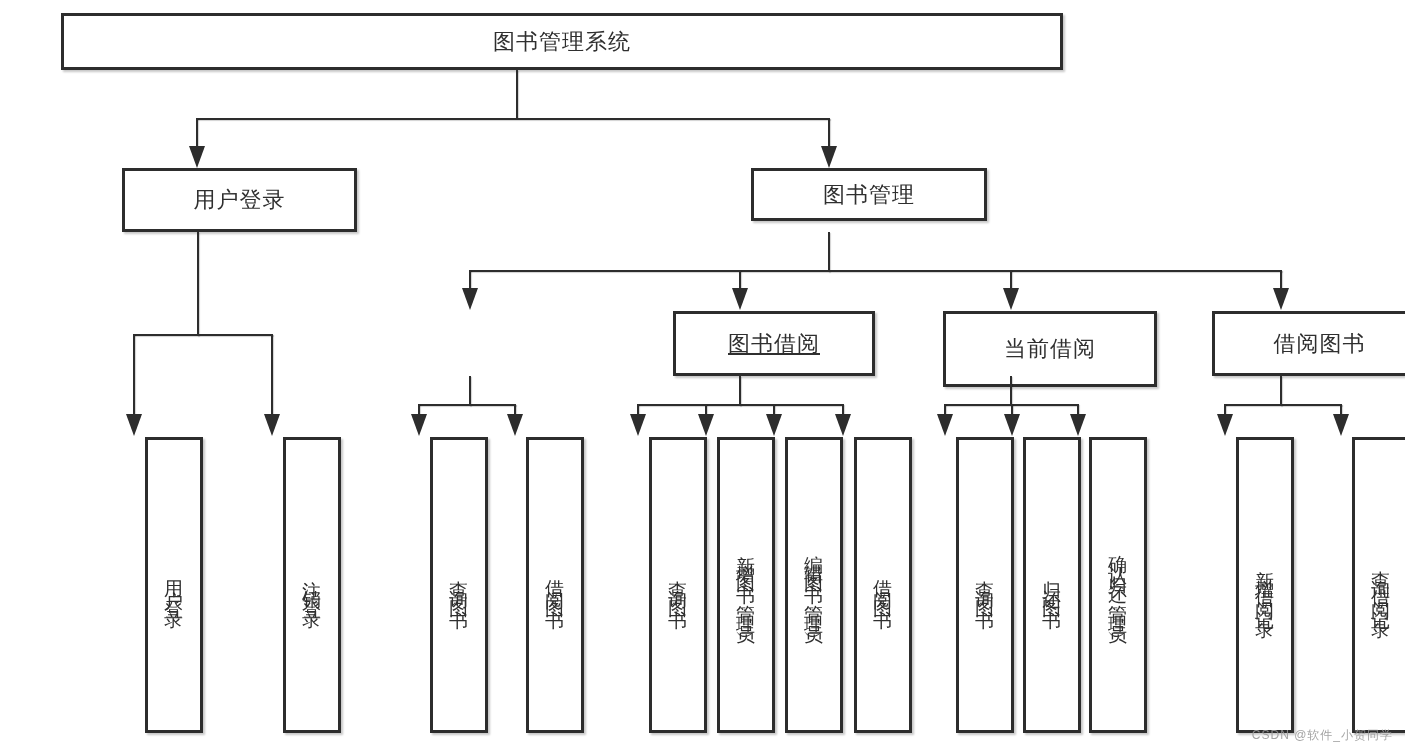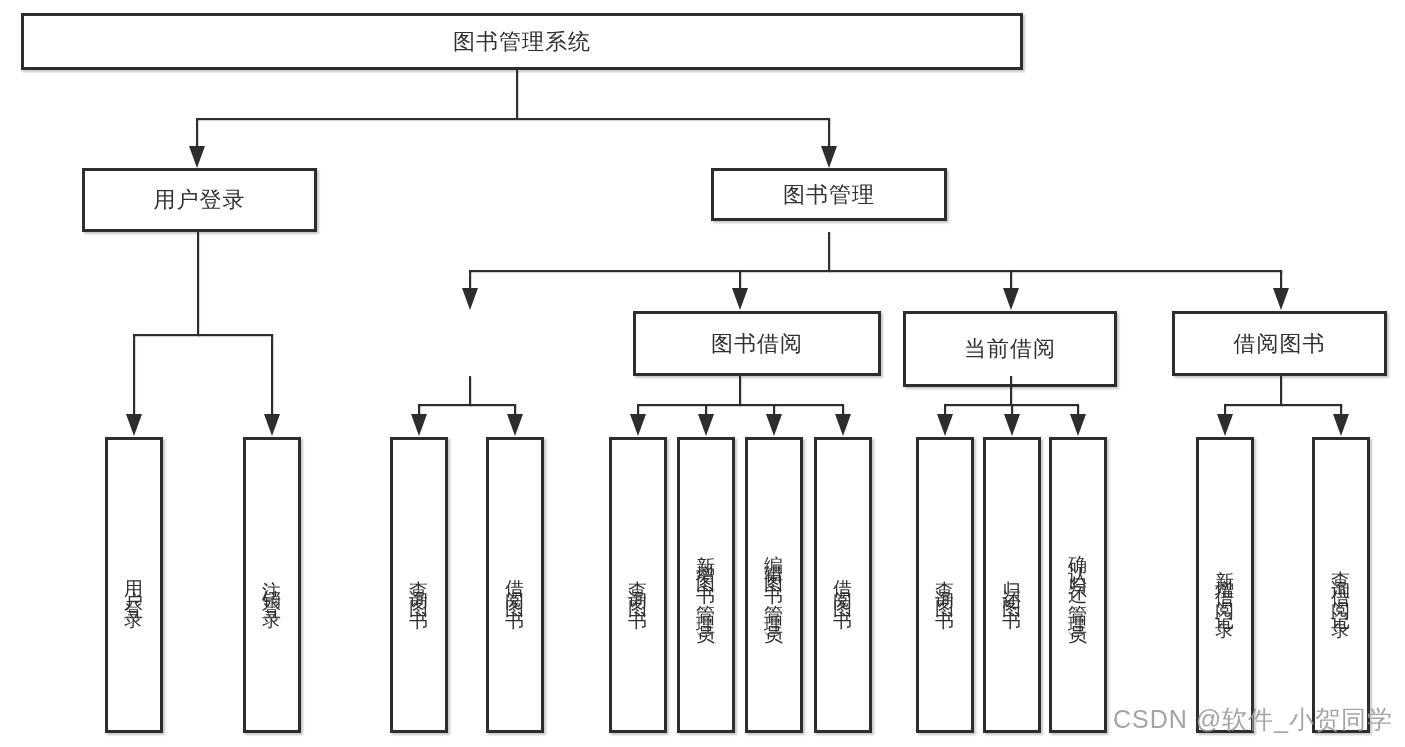--- a/index.html
+++ b/index.html
@@ -14,20 +14,21 @@
   }
   .node {
     position: absolute;
     box-sizing: border-box;
     border: 3px solid #2d2d2d;
     background: #ffffff;
     display: flex;
     align-items: center;
     justify-content: center;
     box-shadow: 2px 2px 2px rgba(0,0,0,0.22);
+    margin-left: 40px;
   }
   .node-h { font-size: 22px; letter-spacing: 1px; }
   .leaf { width: 58px; height: 296px; top: 437px; }
   .leaf .vtext {
     writing-mode: vertical-rl;
     text-orientation: mixed;
     font-size: 19px;
     letter-spacing: 10px;
     line-height: 1;
     white-space: nowrap;
@@ -42,22 +43,22 @@
   .arrow {
     position: absolute;
     width: 0; height: 0;
     border-left: 8px solid transparent;
     border-right: 8px solid transparent;
     border-top: 22px solid #2d2d2d;
   }
   .watermark {
     position: absolute;
     right: 12px;
-    bottom: 11px;
-    font-size: 25px;
+    bottom: 3px;
+    font-size: 12px;
     color: #9b9b9b;
     opacity: 0.9;
     letter-spacing: 1px;
     z-index: 10;
   }
 </style>
 </head>
 <body>
 
 <div id="canvas">
@@ -91,21 +92,21 @@
   <div class="hline" style="left:469px; top:270px; width:813px;"></div>
   <div class="vline" style="left:469px; top:270px; height:20px;"></div>
   <div class="arrow" style="left:462px; top:288px;"></div>
   <div class="vline" style="left:739px; top:270px; height:20px;"></div>
   <div class="arrow" style="left:732px; top:288px;"></div>
   <div class="vline" style="left:1010px; top:270px; height:20px;"></div>
   <div class="arrow" style="left:1003px; top:288px;"></div>
   <div class="vline" style="left:1280px; top:270px; height:20px;"></div>
   <div class="arrow" style="left:1273px; top:288px;"></div>
 
-  <div class="node node-h" style="left:633px; top:311px; width:248px; height:65px;">
+  <div class="node node-h" style="left:633px; top:311px; width:202px; height:65px;text-decoration:underline;">
     <span>图书借阅</span>
   </div>
   <div class="node node-h" style="left:903px; top:311px; width:214px; height:76px;">
     <span>当前借阅</span>
   </div>
   <div class="node node-h" style="left:1172px; top:311px; width:215px; height:65px;">
     <span>借阅图书</span>
   </div>
 
   <div class="vline" style="left:469px; top:376px; height:30px;"></div>

